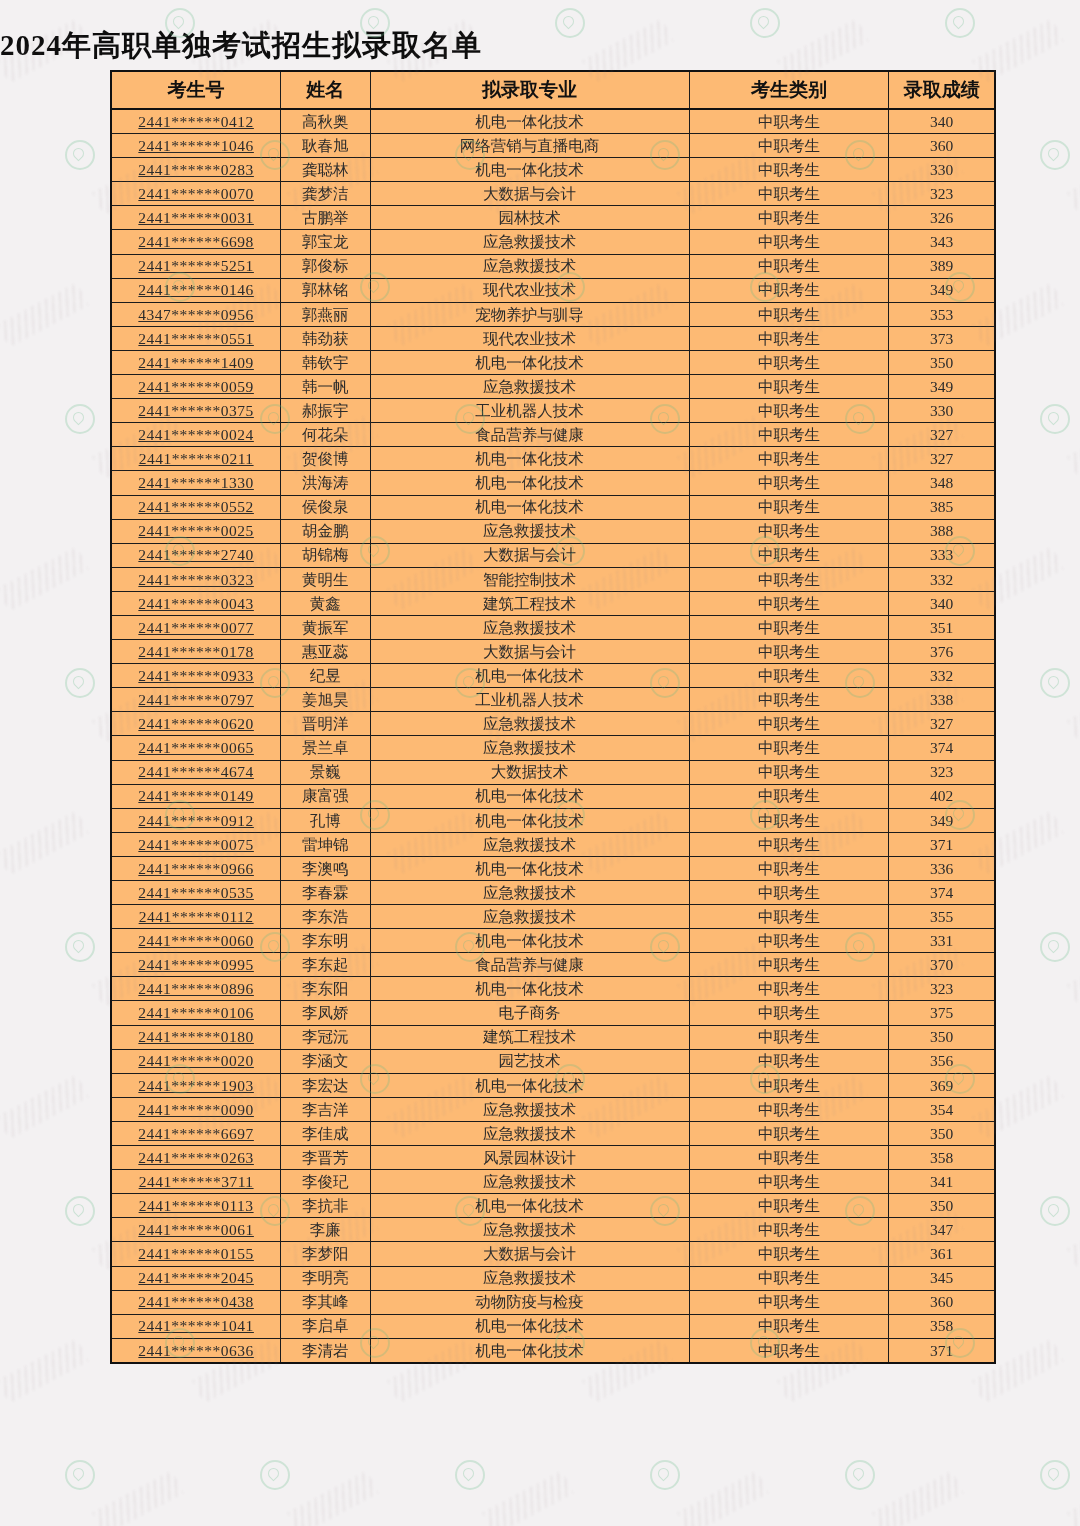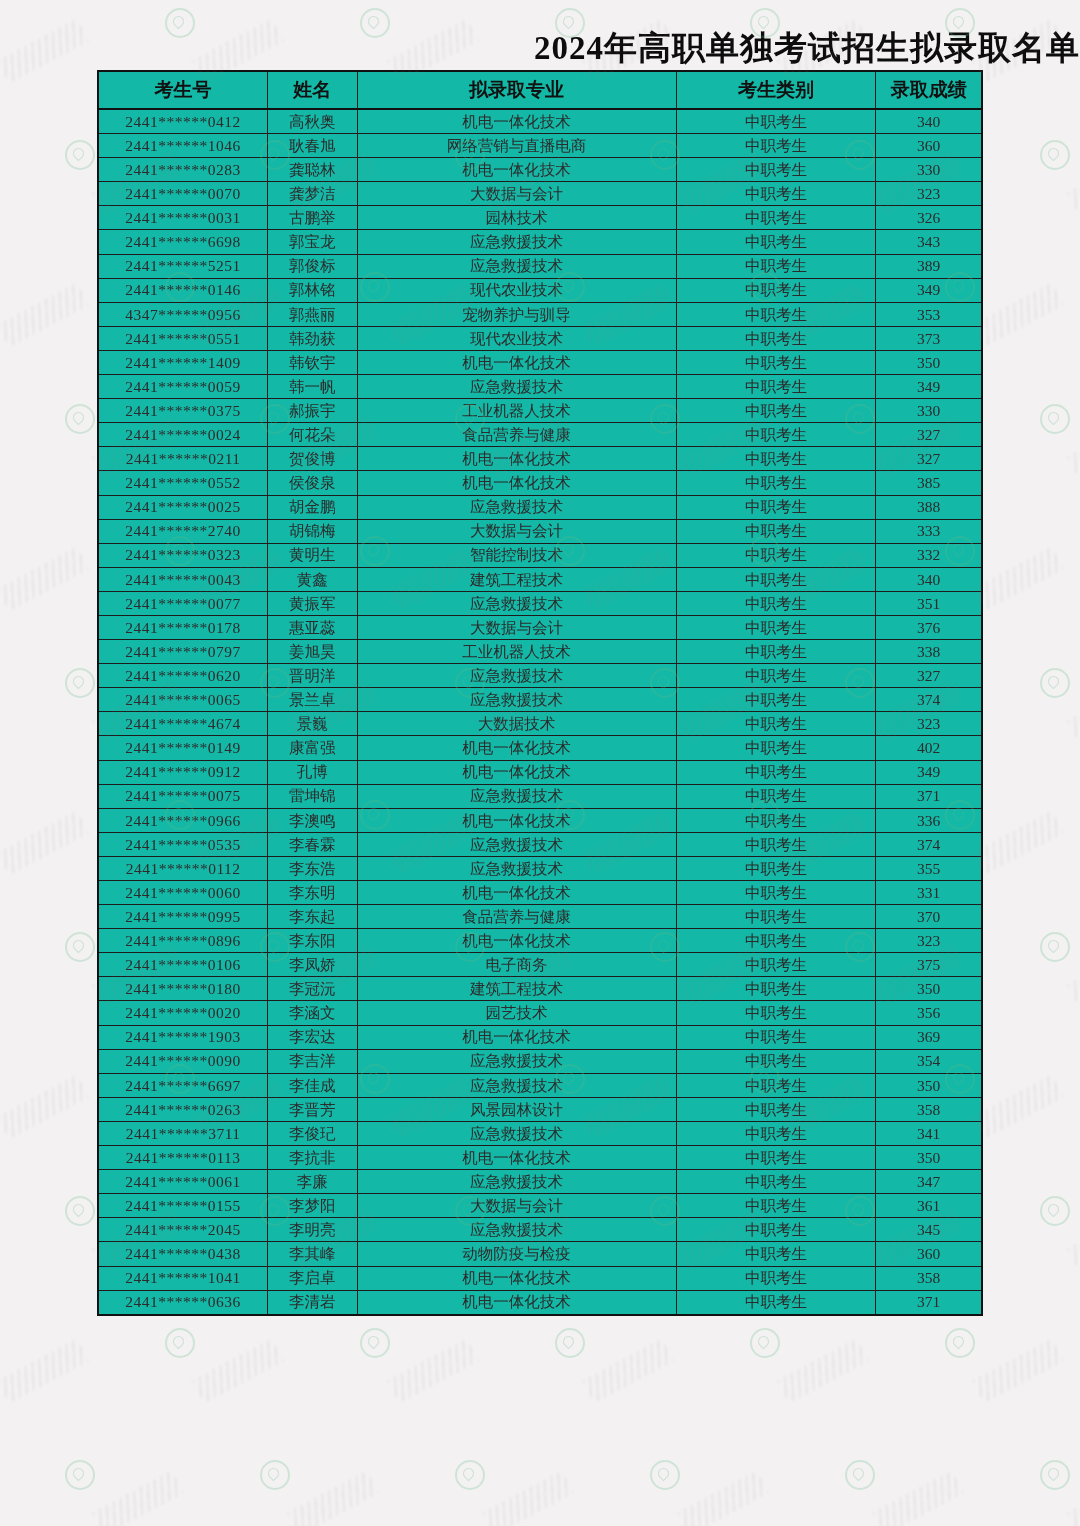--- a/index.html
+++ b/index.html
@@ -14,39 +14,40 @@
     margin:0 auto;
     background:#f3f1f2;
     overflow:hidden;
   }
   
   .title{
     position:absolute;
     top:26px;
     left:0;
     width:100%;
-    text-align:right;
-    font-size:33px;
+    text-align:left;
+    font-size:29px;
     font-weight:bold;
     color:#0d0d0d;
     letter-spacing:1px;
     font-family:"Liberation Serif","DejaVu Serif",serif;
   }
   
   .table-wrap{
     position:absolute;
     top:70px;
     left:97px;
     width:886px;
   }
   table{
     width:100%;
     border-collapse:collapse;
     table-layout:fixed;
-    background:#14b8a6;
+    background:#fdba74;
+    margin-left:13px;
   }
   th,td{
     border:1px solid #1c1c1c;
     text-align:center;
     vertical-align:middle;
     padding:0 2px;
     overflow:hidden;
     white-space:nowrap;
     color:#2b2b2b;
   }
@@ -56,21 +57,21 @@
     font-size:19px;
     font-weight:bold;
     color:#111;
     border-bottom:2px solid #111;
   }
   tbody td{
     height:23.1px;
     font-size:15.5px;
     line-height:1;
   }
-  tbody td.c-id{letter-spacing:0.5px;}
+  tbody td.c-id{letter-spacing:0.5px;text-decoration:underline;}
   
   .wm-layer{
     position:absolute;
     inset:0;
     pointer-events:none;
     z-index:5;
   }
   .wm-ring{
     position:absolute;
     width:26px;
@@ -367,20 +368,27 @@
             <td>327</td>
           </tr>
           <tr>
             <td class="c-id">2441******0211</td>
             <td>贺俊博</td>
             <td>机电一体化技术</td>
             <td>中职考生</td>
             <td>327</td>
           </tr>
           <tr>
+            <td class="c-id">2441******1330</td>
+            <td>洪海涛</td>
+            <td>机电一体化技术</td>
+            <td>中职考生</td>
+            <td>348</td>
+          </tr>
+          <tr>
             <td class="c-id">2441******0552</td>
             <td>侯俊泉</td>
             <td>机电一体化技术</td>
             <td>中职考生</td>
             <td>385</td>
           </tr>
           <tr>
             <td class="c-id">2441******0025</td>
             <td>胡金鹏</td>
             <td>应急救援技术</td>
@@ -414,20 +422,27 @@
             <td>应急救援技术</td>
             <td>中职考生</td>
             <td>351</td>
           </tr>
           <tr>
             <td class="c-id">2441******0178</td>
             <td>惠亚蕊</td>
             <td>大数据与会计</td>
             <td>中职考生</td>
             <td>376</td>
+          </tr>
+          <tr>
+            <td class="c-id">2441******0933</td>
+            <td>纪昱</td>
+            <td>机电一体化技术</td>
+            <td>中职考生</td>
+            <td>332</td>
           </tr>
           <tr>
             <td class="c-id">2441******0797</td>
             <td>姜旭昊</td>
             <td>工业机器人技术</td>
             <td>中职考生</td>
             <td>338</td>
           </tr>
           <tr>
             <td class="c-id">2441******0620</td>

